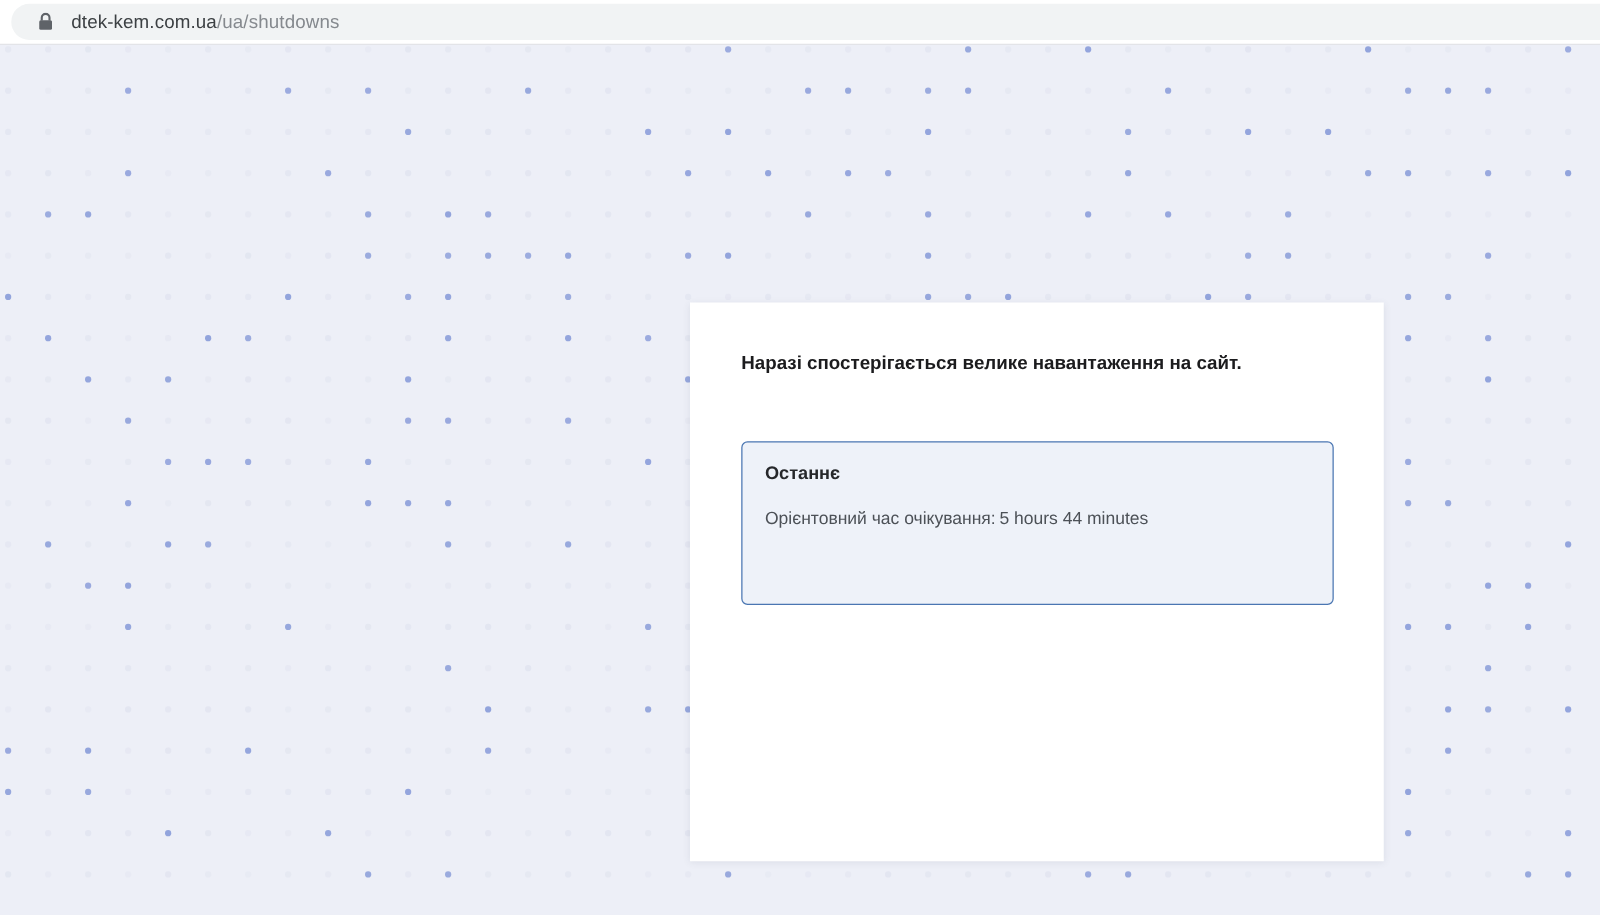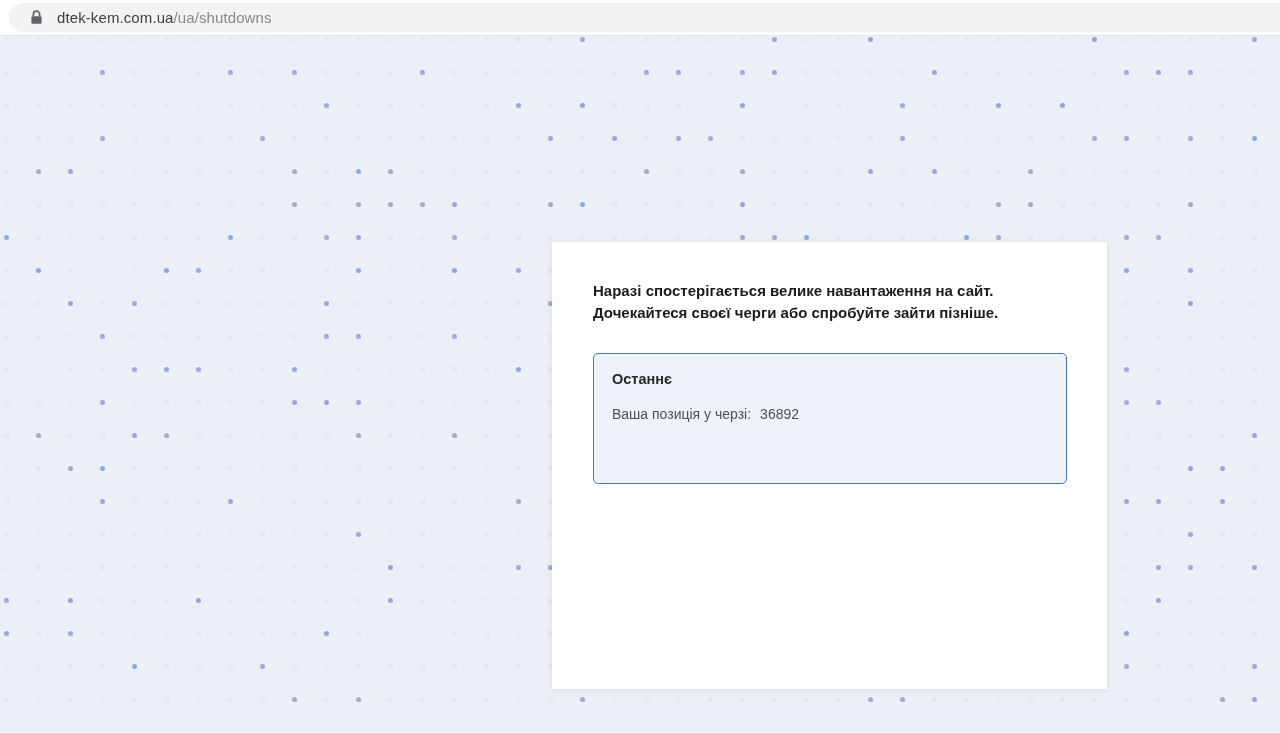--- a/index.html
+++ b/index.html
@@ -959,24 +959,23 @@
       <div class="dot" style="left: 1124px; top: 661px; background: rgb(224, 227, 239); opacity: 0.61;"></div>
       <div class="dot" style="left: 1156px; top: 661px; background: rgb(224, 227, 239); opacity: 0.5;"></div>
       <div class="dot" style="left: 1188px; top: 661px; background: rgb(224, 227, 239); opacity: 0.55;"></div>
       <div class="dot" style="left: 1220px; top: 661px; background: rgb(141, 159, 218); opacity: 0.89;"></div>
       <div class="dot" style="left: 1252px; top: 661px; background: rgb(141, 159, 218); opacity: 0.93;"></div>
     </div>
 
   <div class="card">
     <div class="heading">
       <div>Наразі спостерігається велике навантаження на сайт.</div>
-      <div>Дочекайтеся своєї черги або спробуйте зайти пізніше.</div>
     </div>
 
     <div class="status-box">
       <div class="status-title">Останнє</div>
 
-
-      <div class="status-line"><span>Ваша позиція у черзі:</span><span class="status-value-gap">36892</span></div>
+      <div class="status-line"><span>Орієнтовний час очікування:</span><span class="status-value">5 hours 44 minutes</span></div>
+
 
     </div>
   </div>
 </div>
 
 </body></html>

